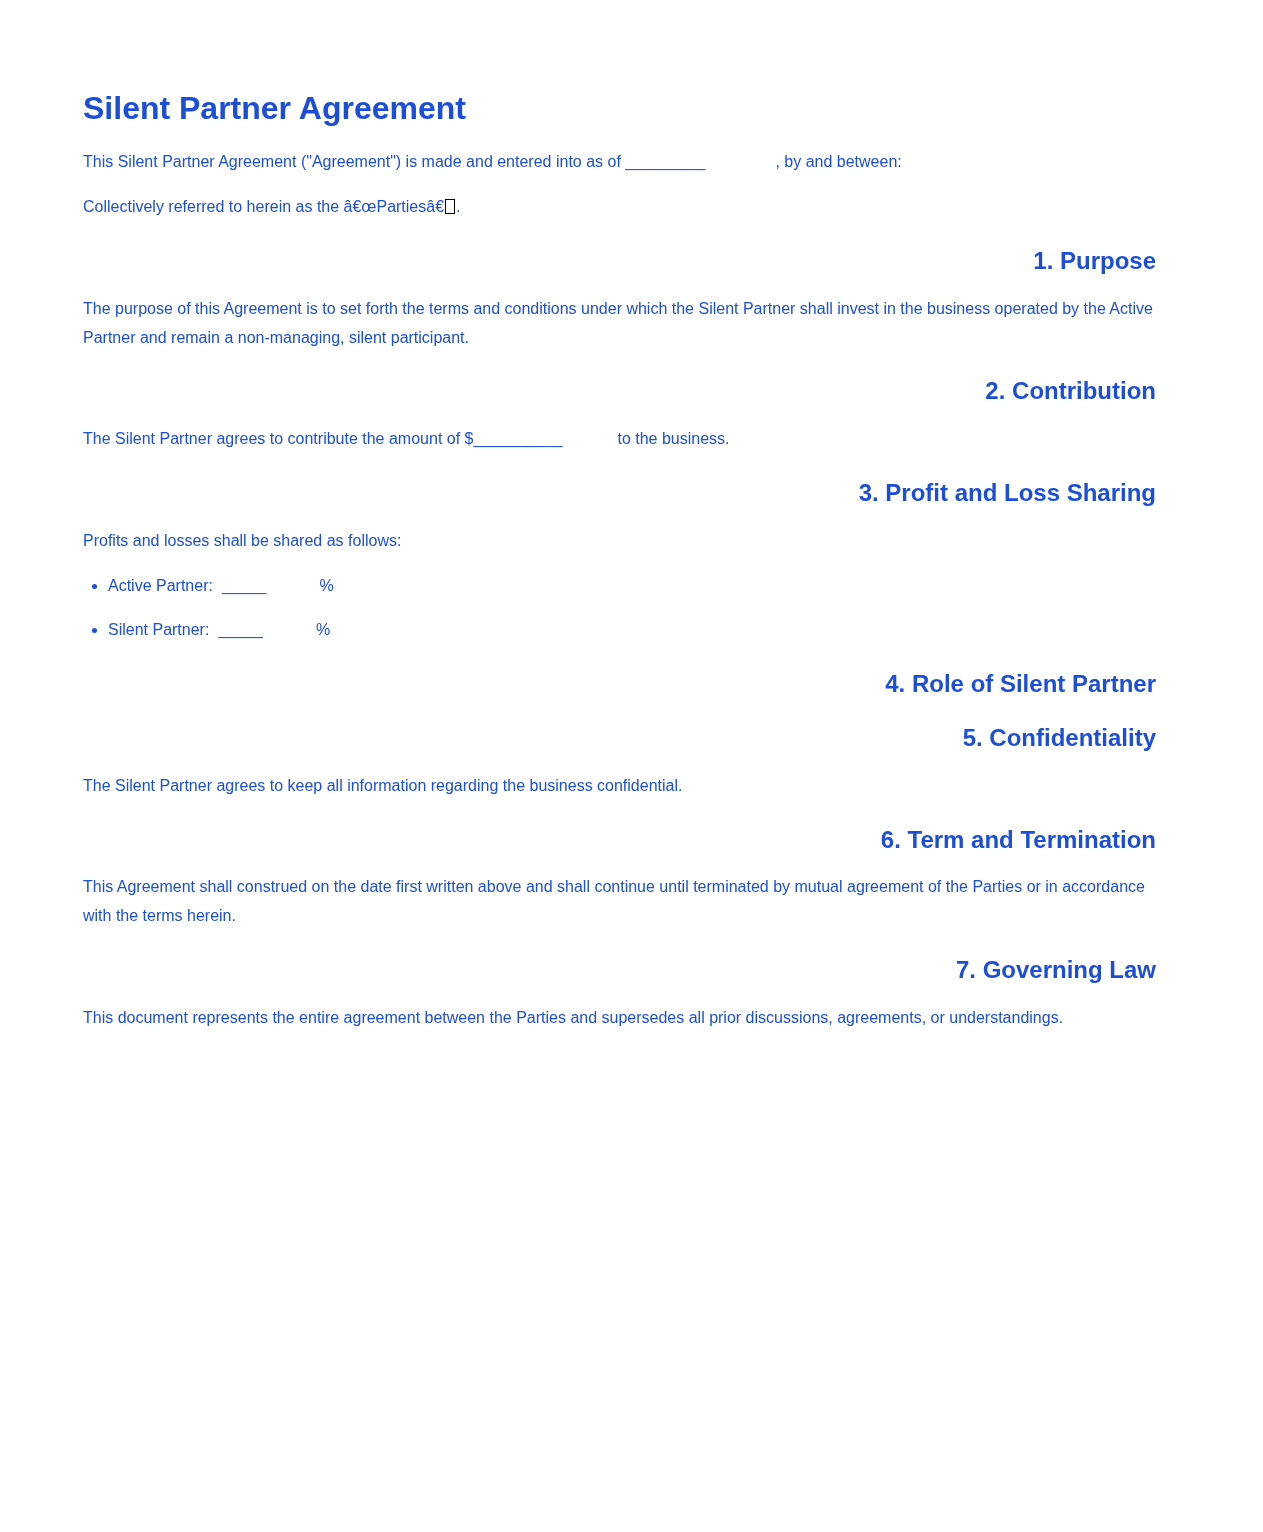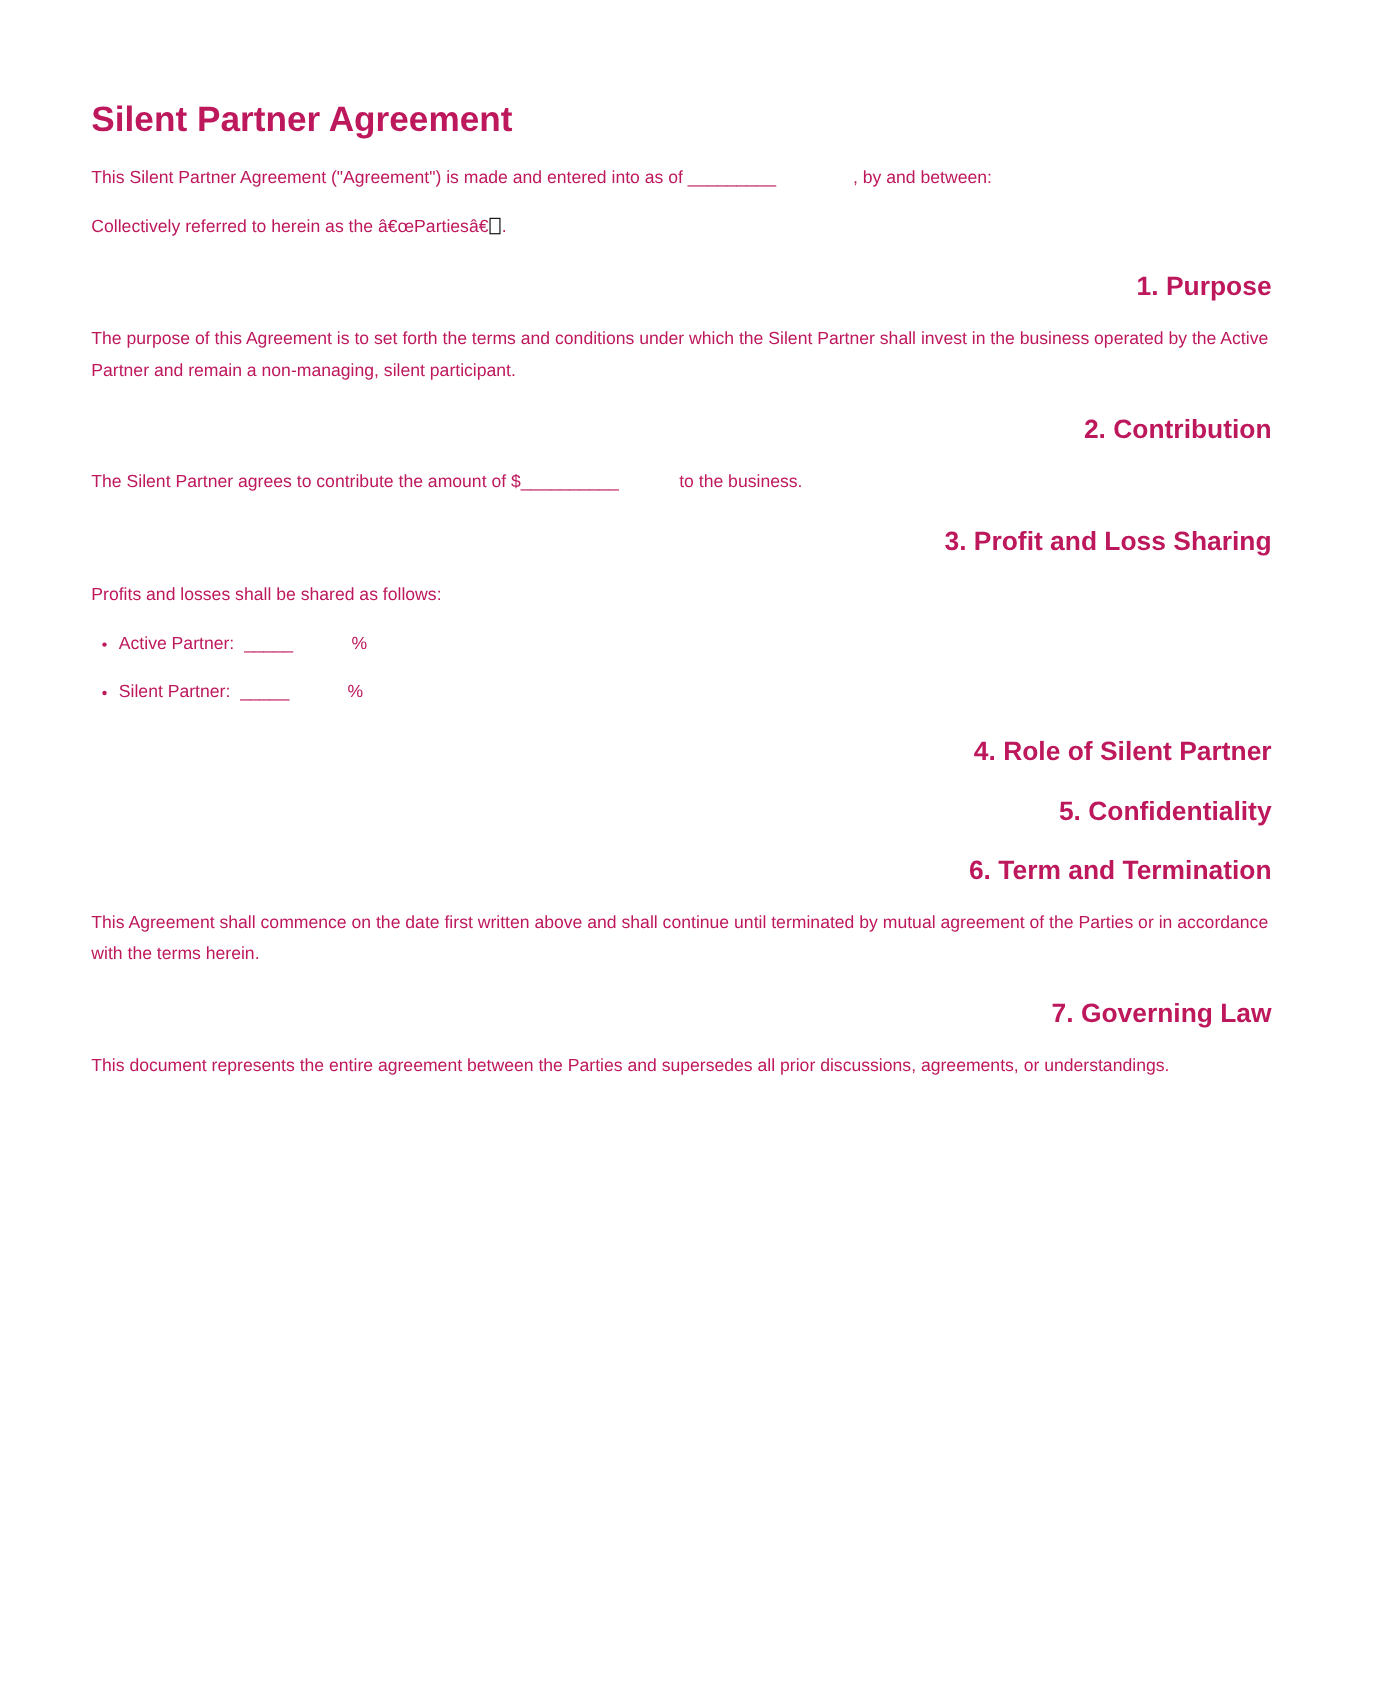--- a/index.html
+++ b/index.html
@@ -13,21 +13,21 @@
     height: 1532px;
     background: #ffffff;
     overflow: hidden;
   }
   .content {
     box-sizing: border-box;
     padding: 89px 107px 0 83px;
     font-family: "Liberation Sans", sans-serif;
     font-size: 16px;
     line-height: 1.8;
-    color: #be185d;
+    color: #1d4ed8;
   }
   h1 {
     font-size: 32px;
     line-height: 1.2;
     font-weight: 700;
     margin: 0 0 21px 0;
   }
   h2 {
     font-size: 24px;
     line-height: 1.2;
@@ -97,22 +97,23 @@
     <h2>3. Profit and Loss Sharing</h2>
     <p>Profits and losses shall be shared as follows:</p>
     <ul>
       <li><span>Active Partner:</span><span class="gap gap-9"></span><span class="blank">_____</span><span class="gap gap-53"></span><span>%</span></li>
       <li><span>Silent Partner:</span><span class="gap gap-9"></span><span class="blank">_____</span><span class="gap gap-53"></span><span>%</span></li>
     </ul>
 
     <h2>4. Role of Silent Partner</h2>
 
     <h2>5. Confidentiality</h2>
+    <p>The Silent Partner agrees to keep all information regarding the business confidential.</p>
 
     <h2>6. Term and Termination</h2>
-    <p>This Agreement shall commence on the date first written above and shall continue until terminated by mutual agreement of the Parties or in accordance with the terms herein.</p>
+    <p>This Agreement shall construed on the date first written above and shall continue until terminated by mutual agreement of the Parties or in accordance with the terms herein.</p>
 
     <h2>7. Governing Law</h2>
 
     <p>This document represents the entire agreement between the Parties and supersedes all prior discussions, agreements, or understandings.</p>
 
   </div>
 </div>
 
 </body></html>

